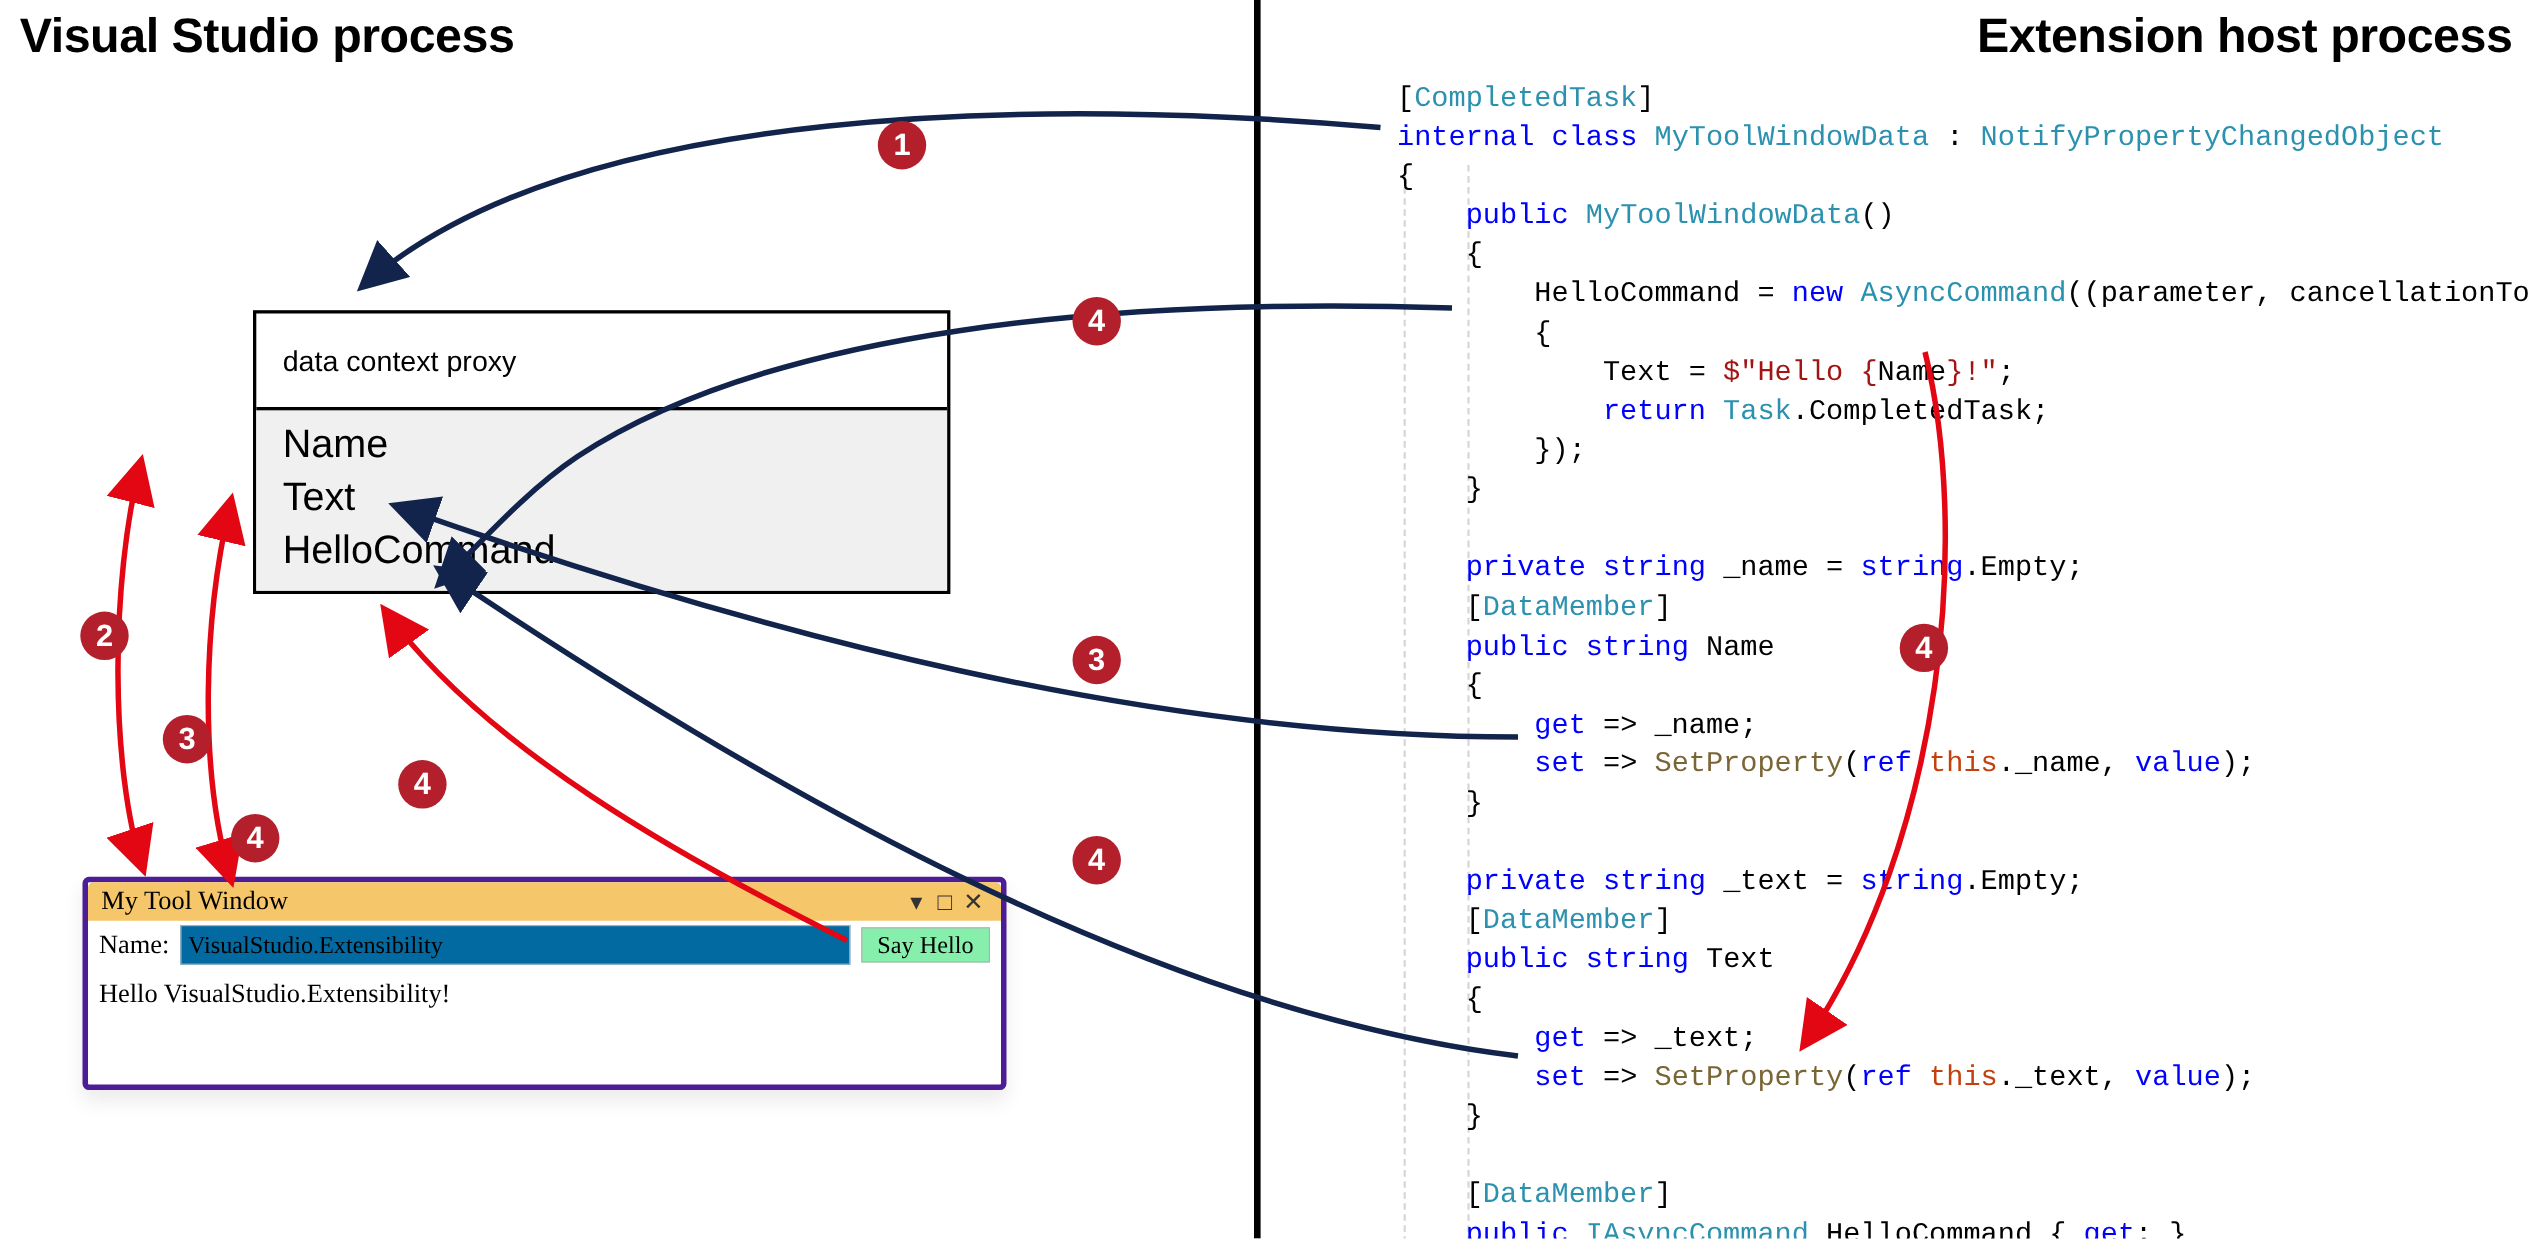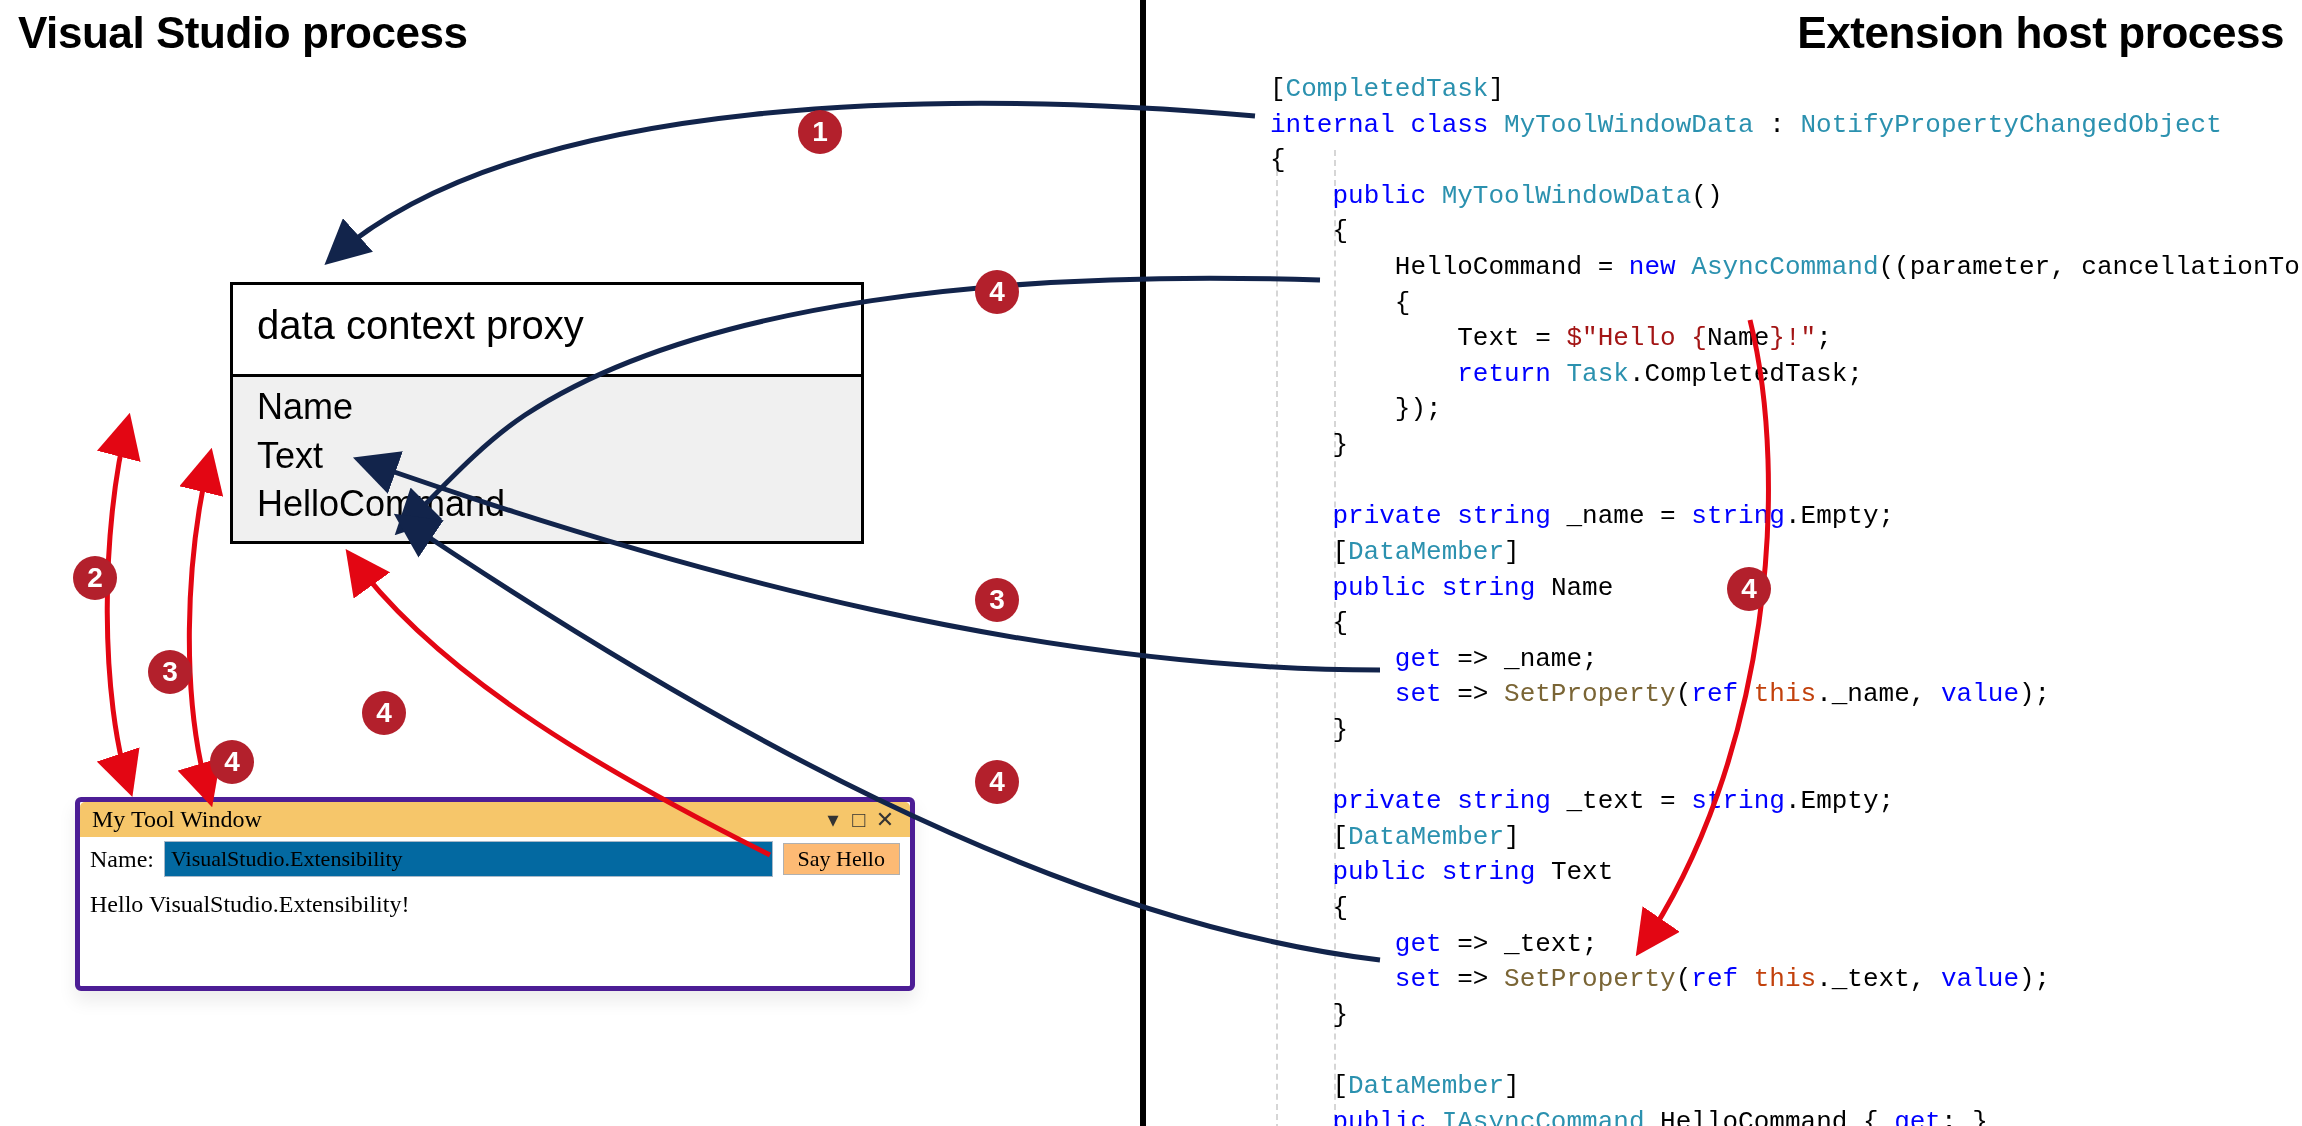--- a/index.html
+++ b/index.html
@@ -35,22 +35,22 @@
   
   .proxy {
     position: absolute;
     left: 230px;
     top: 282px;
     width: 628px;
     border: 3px solid #000;
     background: #fff;
   }
   .proxy-header {
-    padding: 18px 24px 26px 24px;
-    font-size: 40px;
+    padding: 28px 24px 26px 24px;
+    font-size: 26px;
   }
   .proxy-props {
     border-top: 3px solid #000;
     background: #f0f0f0;
     padding: 6px 24px 12px 24px;
     font-size: 36px;
     line-height: 1.35;
   }
 
   
@@ -88,21 +88,21 @@
     flex: 1;
     border: 1px solid #a8b8c8;
     background: #0369a1;
     padding: 2px 6px;
     font-size: 22px;
     font-family: inherit;
     height: 30px;
   }
   .toolwin-button {
     border: 1px solid #b0b0b0;
-    background: #fdba74;
+    background: #86efac;
     padding: 2px 14px;
     font-size: 22px;
     font-family: inherit;
     height: 32px;
   }
   .toolwin-output {
     margin-top: 14px;
     font-size: 24px;
   }
   .toolwin-reserve { height: 50px; }

